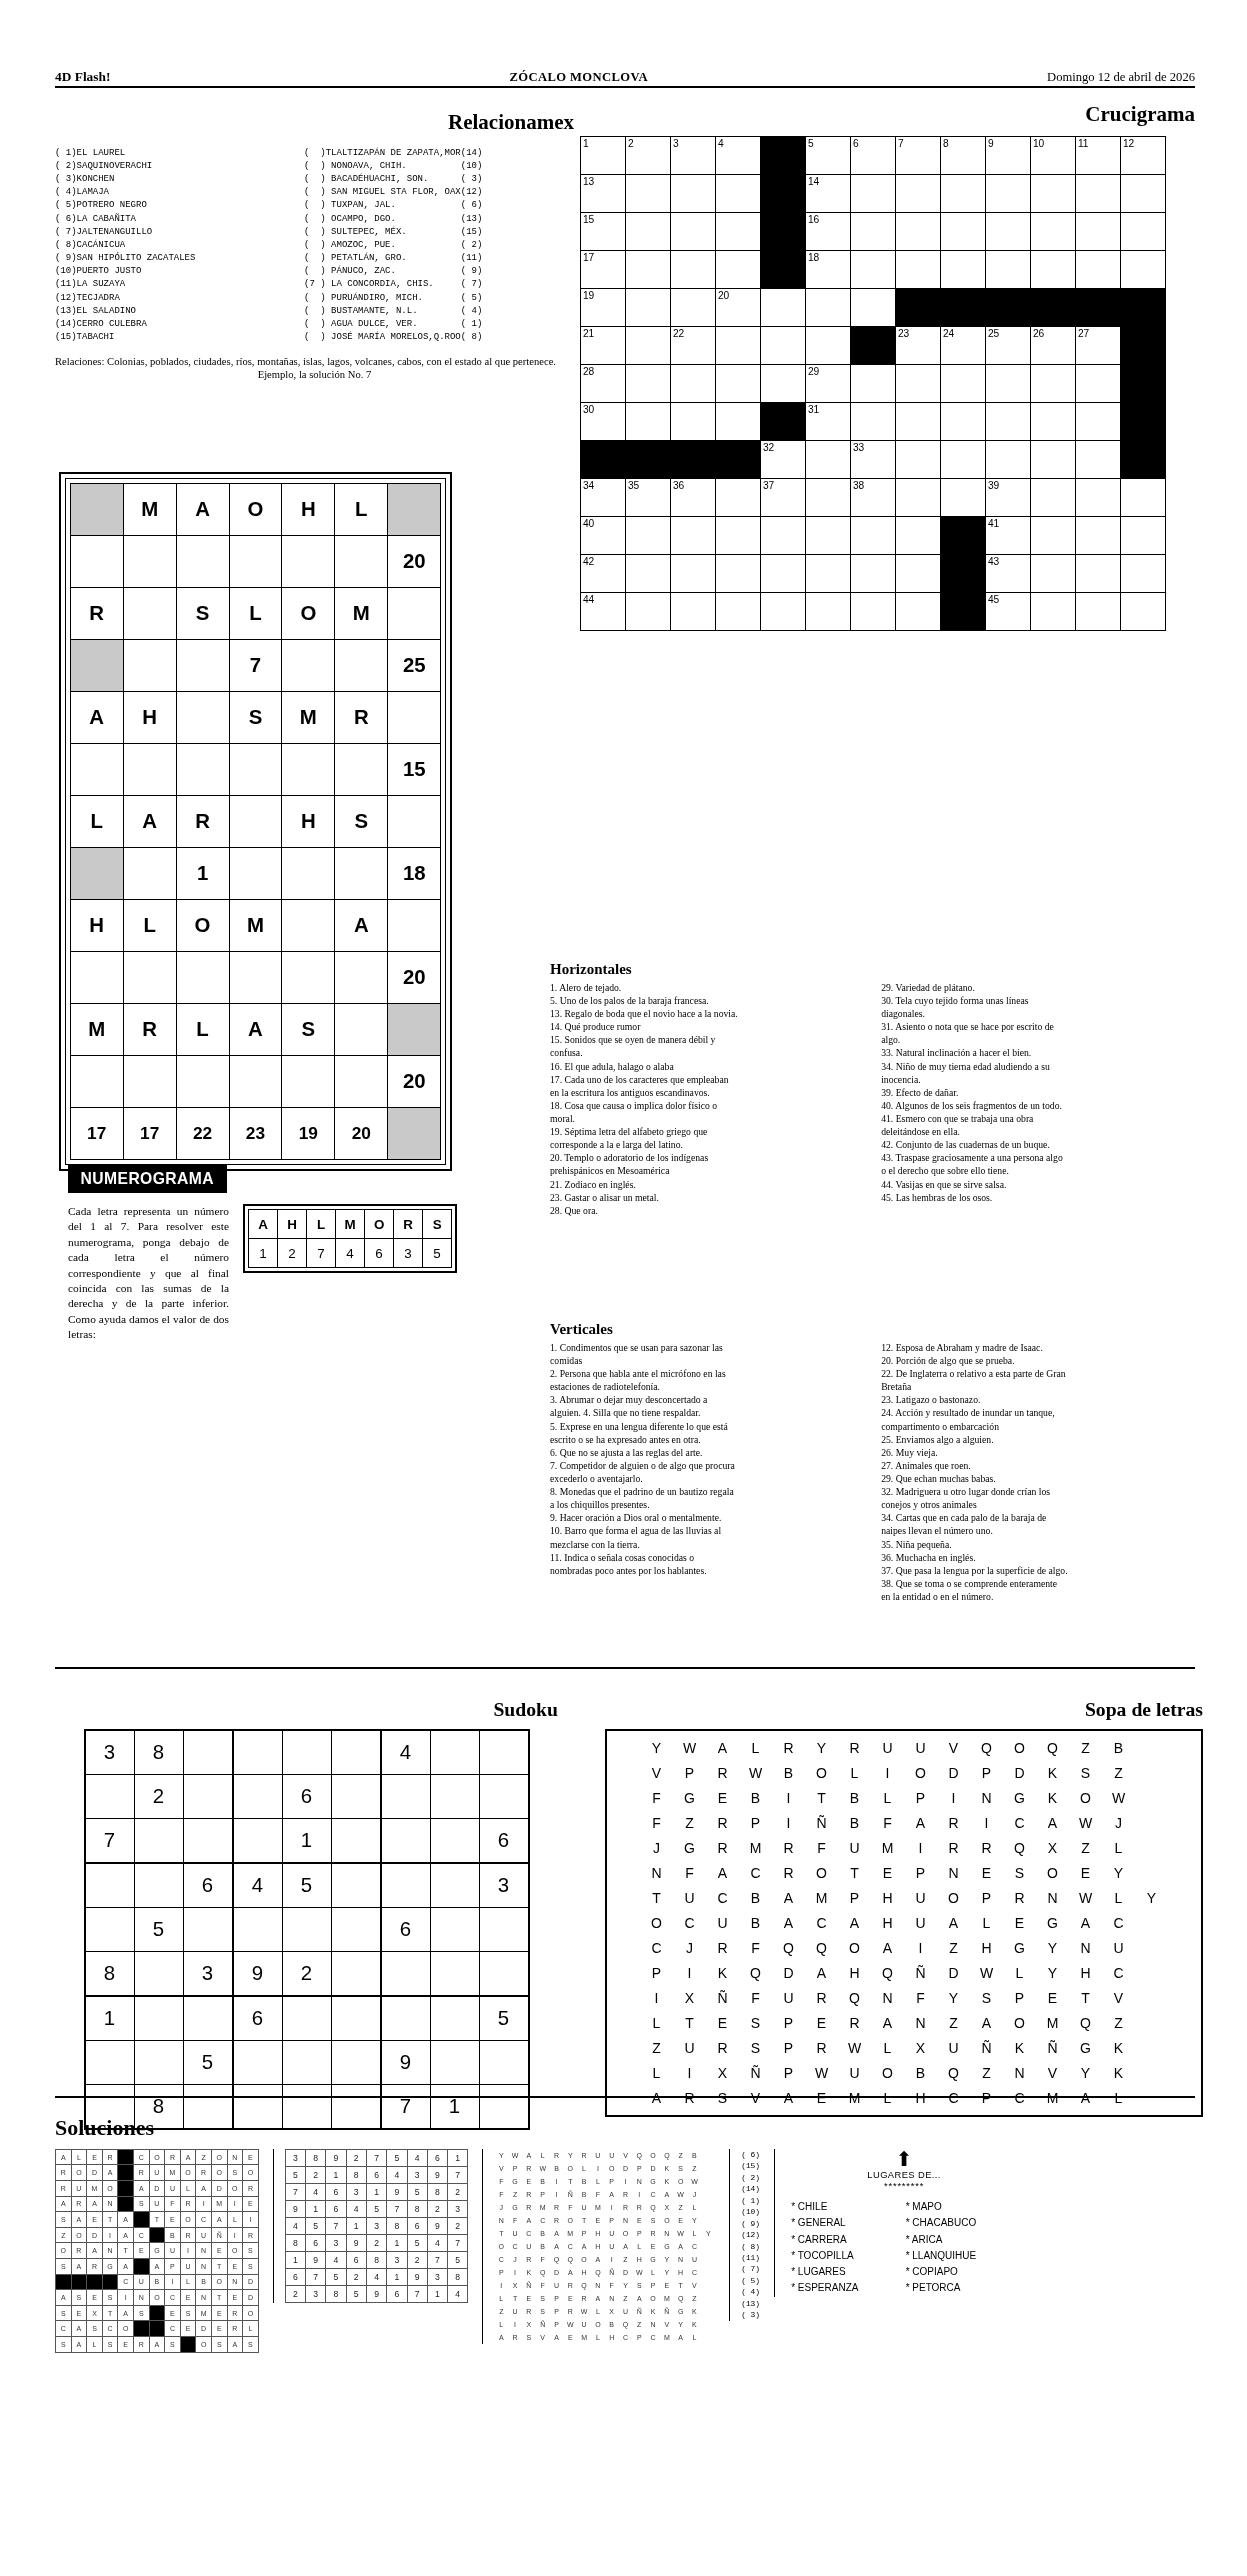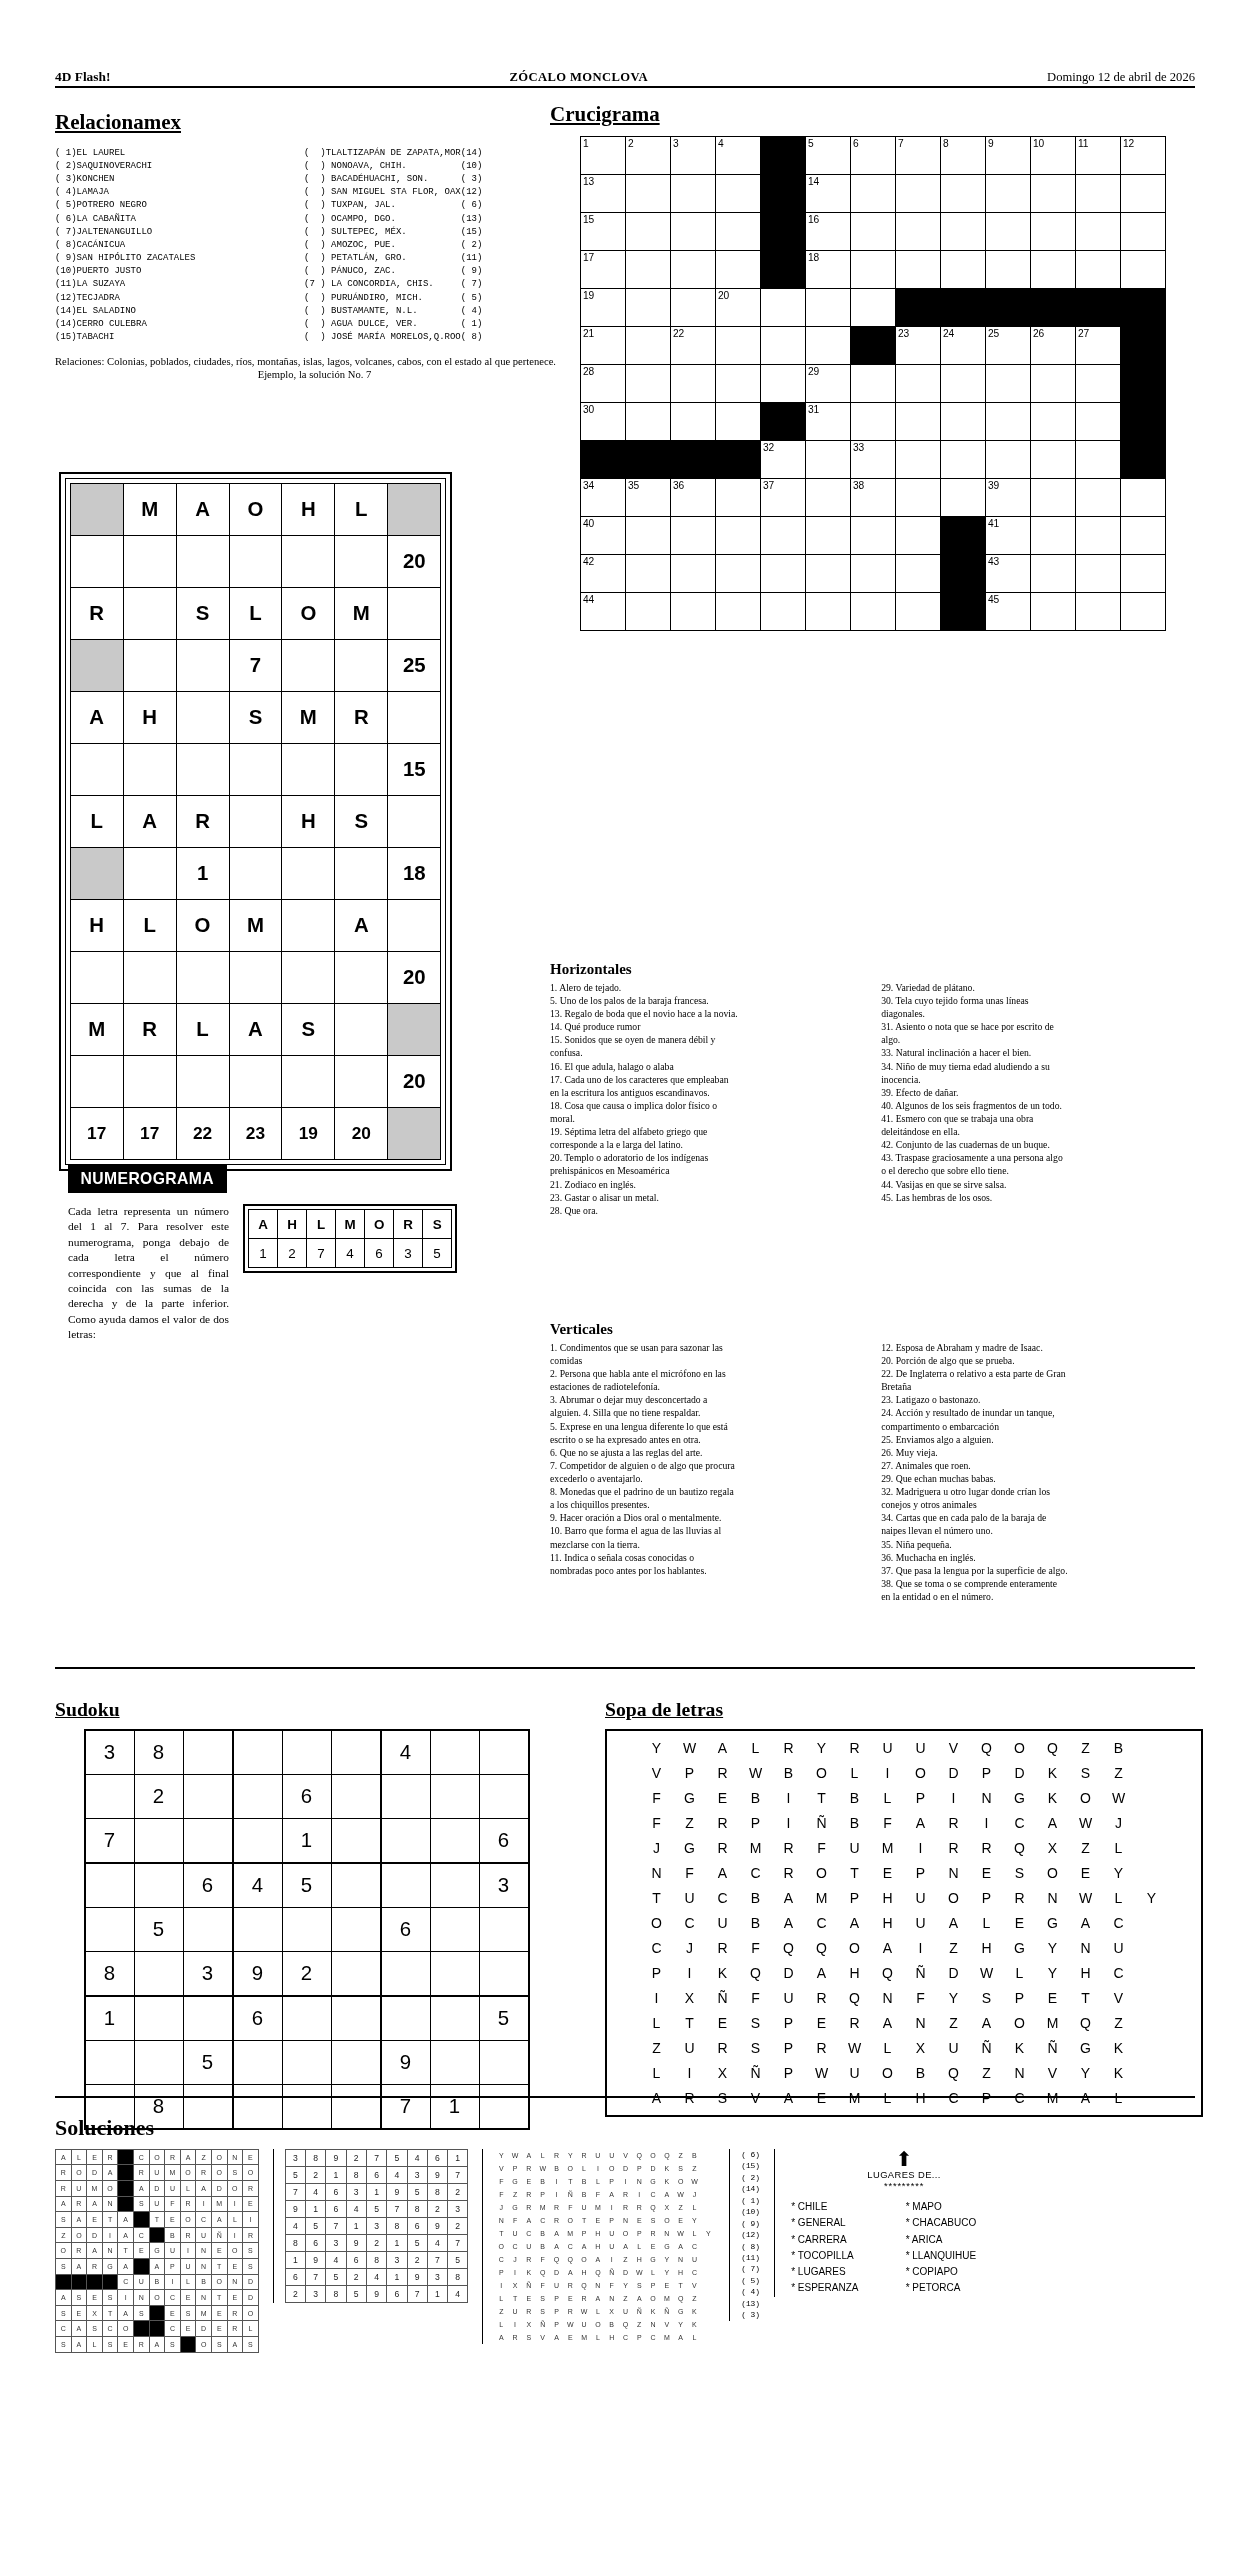--- a/index.html
+++ b/index.html
@@ -7,21 +7,21 @@
   .page{position:relative;width:1248px;height:2576px;padding:0;box-sizing:border-box;}
 
   
   .masthead{position:absolute;left:55px;top:69px;width:1140px;display:flex;align-items:baseline;justify-content:space-between;font-size:13.4px;}
   .masthead .left{font-weight:bold;font-family:"Liberation Serif",serif;}
   .masthead .center{font-weight:bold;letter-spacing:0.4px;font-size:12.6px;}
   .masthead .right{font-size:12.6px;}
   .rule{position:absolute;background:#000;}
 
   
-  .sec-title{font-weight:bold;text-align:left;text-decoration:underline;}
+  .sec-title{font-weight:bold;text-align:right;}
 
   
   #relacionamex{position:absolute;left:55px;top:110px;width:519px;}
   #relacionamex .sec-title{font-size:21px;margin-bottom:11px;}
   .rel-table{width:100%;border-collapse:collapse;font-family:"Liberation Mono",monospace;font-size:9px;}
   .rel-table td{padding:1.6px 0;white-space:pre;}
   .rel-left{width:48%;}
   .rel-note{margin-top:11px;font-size:10.6px;text-align:justify;line-height:1.25;}
   .rel-note .ctr{text-align:center;display:block;}
 
@@ -162,21 +162,21 @@
           </tr>
           <tr>
             <td class="rel-left">(11)LA SUZAYA</td>
             <td>(7 ) LA CONCORDIA, CHIS.     ( 7)</td>
           </tr>
           <tr>
             <td class="rel-left">(12)TECJADRA</td>
             <td>(  ) PURUÁNDIRO, MICH.       ( 5)</td>
           </tr>
           <tr>
-            <td class="rel-left">(14)EL SALADINO</td>
+            <td class="rel-left">(13)EL SALADINO</td>
             <td>(  ) BUSTAMANTE, N.L.        ( 4)</td>
           </tr>
           <tr>
             <td class="rel-left">(14)CERRO CULEBRA</td>
             <td>(  ) AGUA DULCE, VER.        ( 1)</td>
           </tr>
           <tr>
             <td class="rel-left">(15)TABACHI</td>
             <td>(  ) JOSÉ MARÍA MORELOS,Q.ROO( 8)</td>
           </tr>

